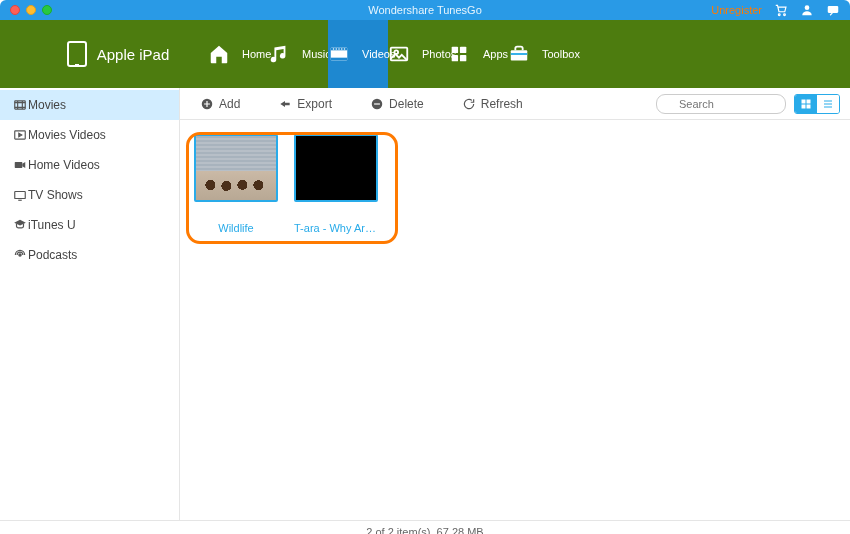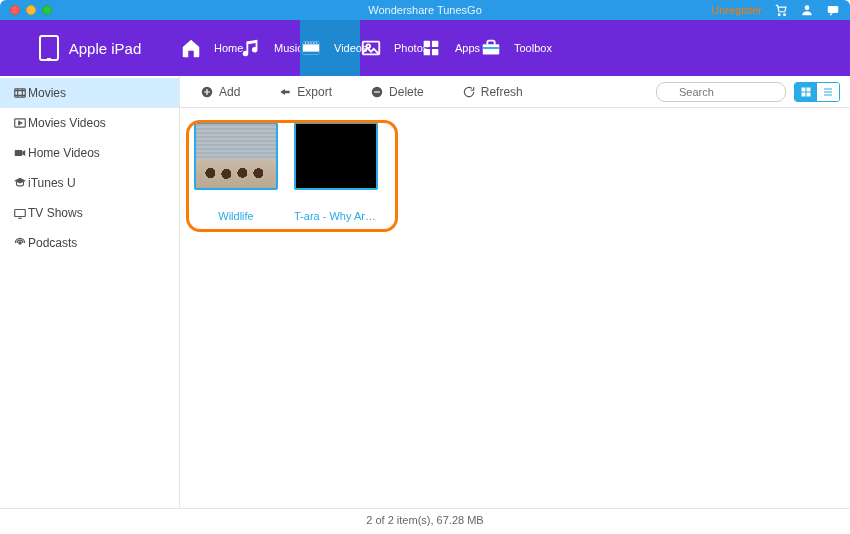--- a/index.html
+++ b/index.html
@@ -32,24 +32,25 @@
   .titlebar-title {
     position: absolute; left: 0; right: 0; text-align: center;
     color: #e6f4fd; font-size: 11px; pointer-events: none;
   }
   .titlebar-right { margin-left: auto; display: flex; align-items: center; gap: 12px; }
   .titlebar-right .link { color: #ff7a00; font-size: 11px; cursor: pointer; }
   .titlebar-right .ticon { color: #fff; display: flex; align-items: center; justify-content: center; }
 
   
   .header {
-    height: 56px;
-    background: #6d28d9;
+    height: 68px;
+    background: #4d7c0f;
     display: flex;
     align-items: stretch;
+    padding-left: 28px;
   }
   .device-box {
     width: 180px;
     display: flex; align-items: center; justify-content: center;
     gap: 10px; color: #fff;
   }
   .device-box .devlabel { font-size: 15px; }
   .device-box .devicon {
     width: 20px; height: 26px; border: 2px solid #fff; border-radius: 3px; position: relative;
   }
@@ -284,36 +285,36 @@
         <svg width="16" height="14" viewBox="0 0 24 24" fill="#555">
             <rect x="3" y="7" width="13" height="10" rx="1"></rect>
             <path d="M16 10l5-3v10l-5-3z"></path>
           </svg>
       </span>
       <span>Home Videos</span>
     </div>
 
     <div class="side-item">
       <span class="sicon">
+        <svg width="16" height="14" viewBox="0 0 24 24" fill="none" stroke="#555" stroke-width="2">
+            <rect x="3" y="6" width="18" height="12" rx="1"></rect>
+            <path d="M9 21h6"></path>
+          </svg>
+      </span>
+      <span>TV Shows</span>
+    </div>
+
+    <div class="side-item">
+      <span class="sicon">
         <svg width="16" height="14" viewBox="0 0 24 24" fill="#555">
             <path d="M12 3L2 8l10 5 10-5z"></path>
             <path d="M6 10v4c0 2 3 3 6 3s6-1 6-3v-4" fill="none" stroke="#555" stroke-width="2"></path>
           </svg>
       </span>
       <span>iTunes U</span>
-    </div>
-
-    <div class="side-item">
-      <span class="sicon">
-        <svg width="16" height="14" viewBox="0 0 24 24" fill="none" stroke="#555" stroke-width="2">
-            <rect x="3" y="6" width="18" height="12" rx="1"></rect>
-            <path d="M9 21h6"></path>
-          </svg>
-      </span>
-      <span>TV Shows</span>
     </div>
 
     <div class="side-item">
       <span class="sicon">
         <svg width="16" height="14" viewBox="0 0 24 24" fill="none" stroke="#555" stroke-width="2">
             <circle cx="12" cy="12" r="2" fill="#555"></circle>
             <path d="M7 12a5 5 0 0 1 10 0M4 12a8 8 0 0 1 16 0"></path>
           </svg>
       </span>
       <span>Podcasts</span>

